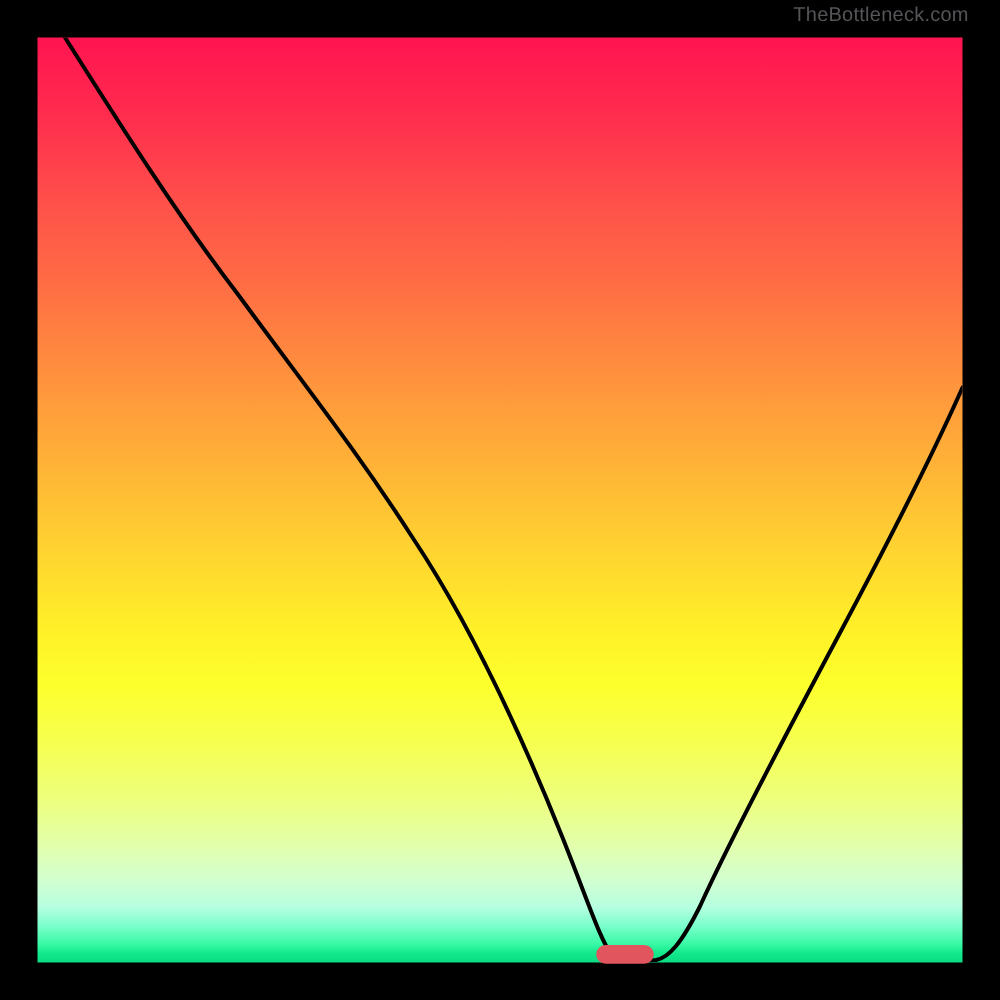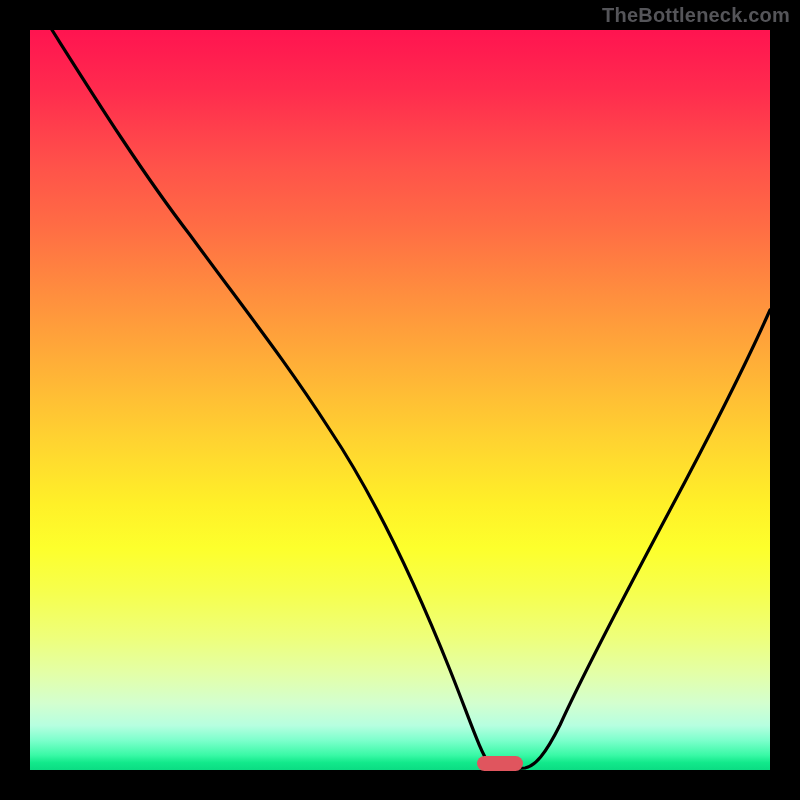--- a/index.html
+++ b/index.html
@@ -13,24 +13,24 @@
   }
   .frame {
     position: relative;
     width: 800px;
     height: 800px;
     background: #000;
   }
   .watermark {
     position: absolute;
     top: 4px;
-    right: 10px;
+    right: 25px;
     color: #555559;
-    font-size: 20px;
-    font-weight: 700;
+    font-size: 16px;
+    font-weight: 400;
     letter-spacing: 0.2px;
     z-index: 5;
   }
   .plot {
     position: absolute;
     left: 30px;
     top: 30px;
     width: 740px;
     height: 740px;
   }

